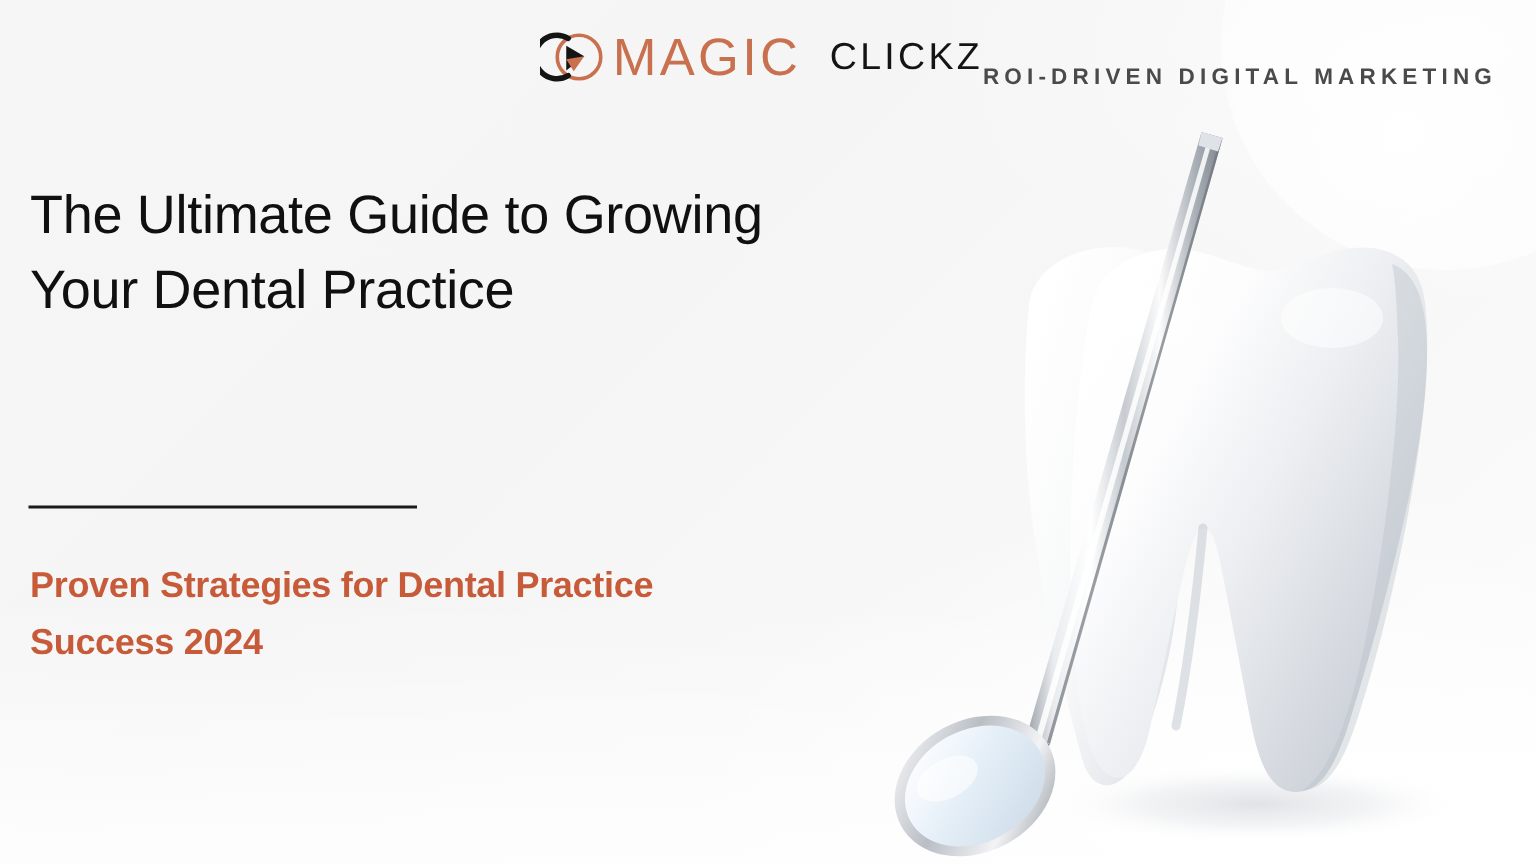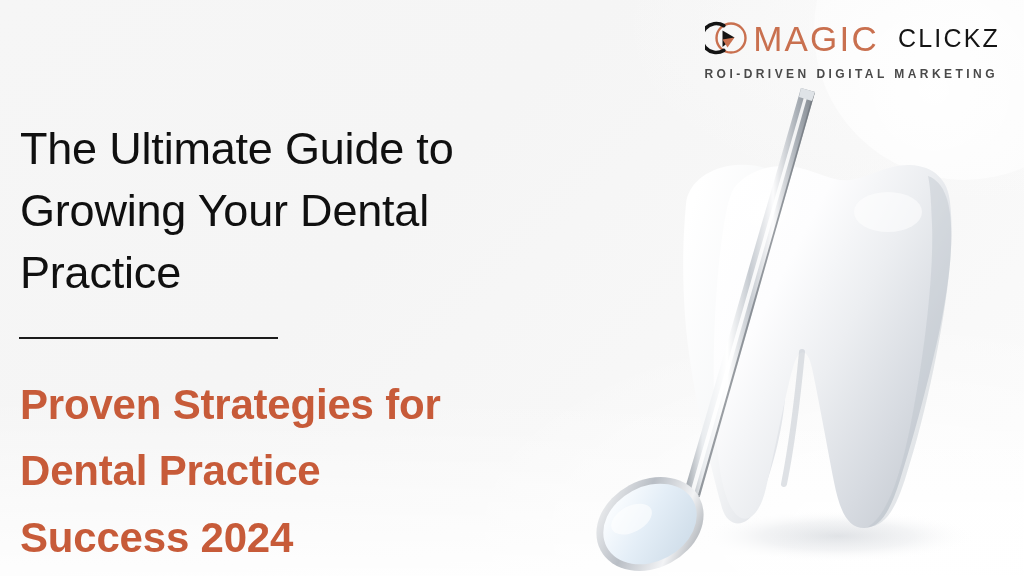--- a/index.html
+++ b/index.html
@@ -41,21 +41,21 @@
     background: linear-gradient(to top, rgba(255,255,255,0.85), rgba(255,255,255,0));
     pointer-events: none;
   }
 
   
   .logo {
     position: absolute;
     top: 16px;
     right: 24px;
     display: flex;
-    flex-direction: column;
+    flex-direction: row;
     align-items: flex-end;
   }
   .logo-row {
     display: flex;
     align-items: center;
     gap: 2px;
   }
   .logo-mark {
     width: 44px;
     height: 44px;
@@ -73,54 +73,54 @@
     font-size: 25px;
     font-weight: 400;
     letter-spacing: 2.2px;
     color: #141414;
     line-height: 1;
     margin-left: 17px;
   }
   .logo-tagline {
     margin-top: 7px;
     margin-right: 2px;
-    font-size: 12px;
+    font-size: 15px;
     font-weight: 700;
     letter-spacing: 3.45px;
     color: #4a4a4a;
     white-space: nowrap;
   }
 
   
   .headline {
     position: absolute;
     left: 20px;
     top: 118px;
     width: 520px;
-    font-size: 45px;
+    font-size: 36px;
     font-weight: 400;
     line-height: 1.38;
     letter-spacing: -0.2px;
     color: #101010;
     margin: 0;
   }
   .divider {
     position: absolute;
     left: 19px;
     top: 337px;
     width: 259px;
     height: 2px;
     background: #1b1b1b;
   }
   .subhead {
     position: absolute;
     left: 20px;
     top: 372px;
     width: 470px;
-    font-size: 42px;
+    font-size: 24px;
     font-weight: 700;
     line-height: 1.58;
     letter-spacing: -0.2px;
     color: #c75b39;
     margin: 0;
   }
 
   
   .art {
     position: absolute;

